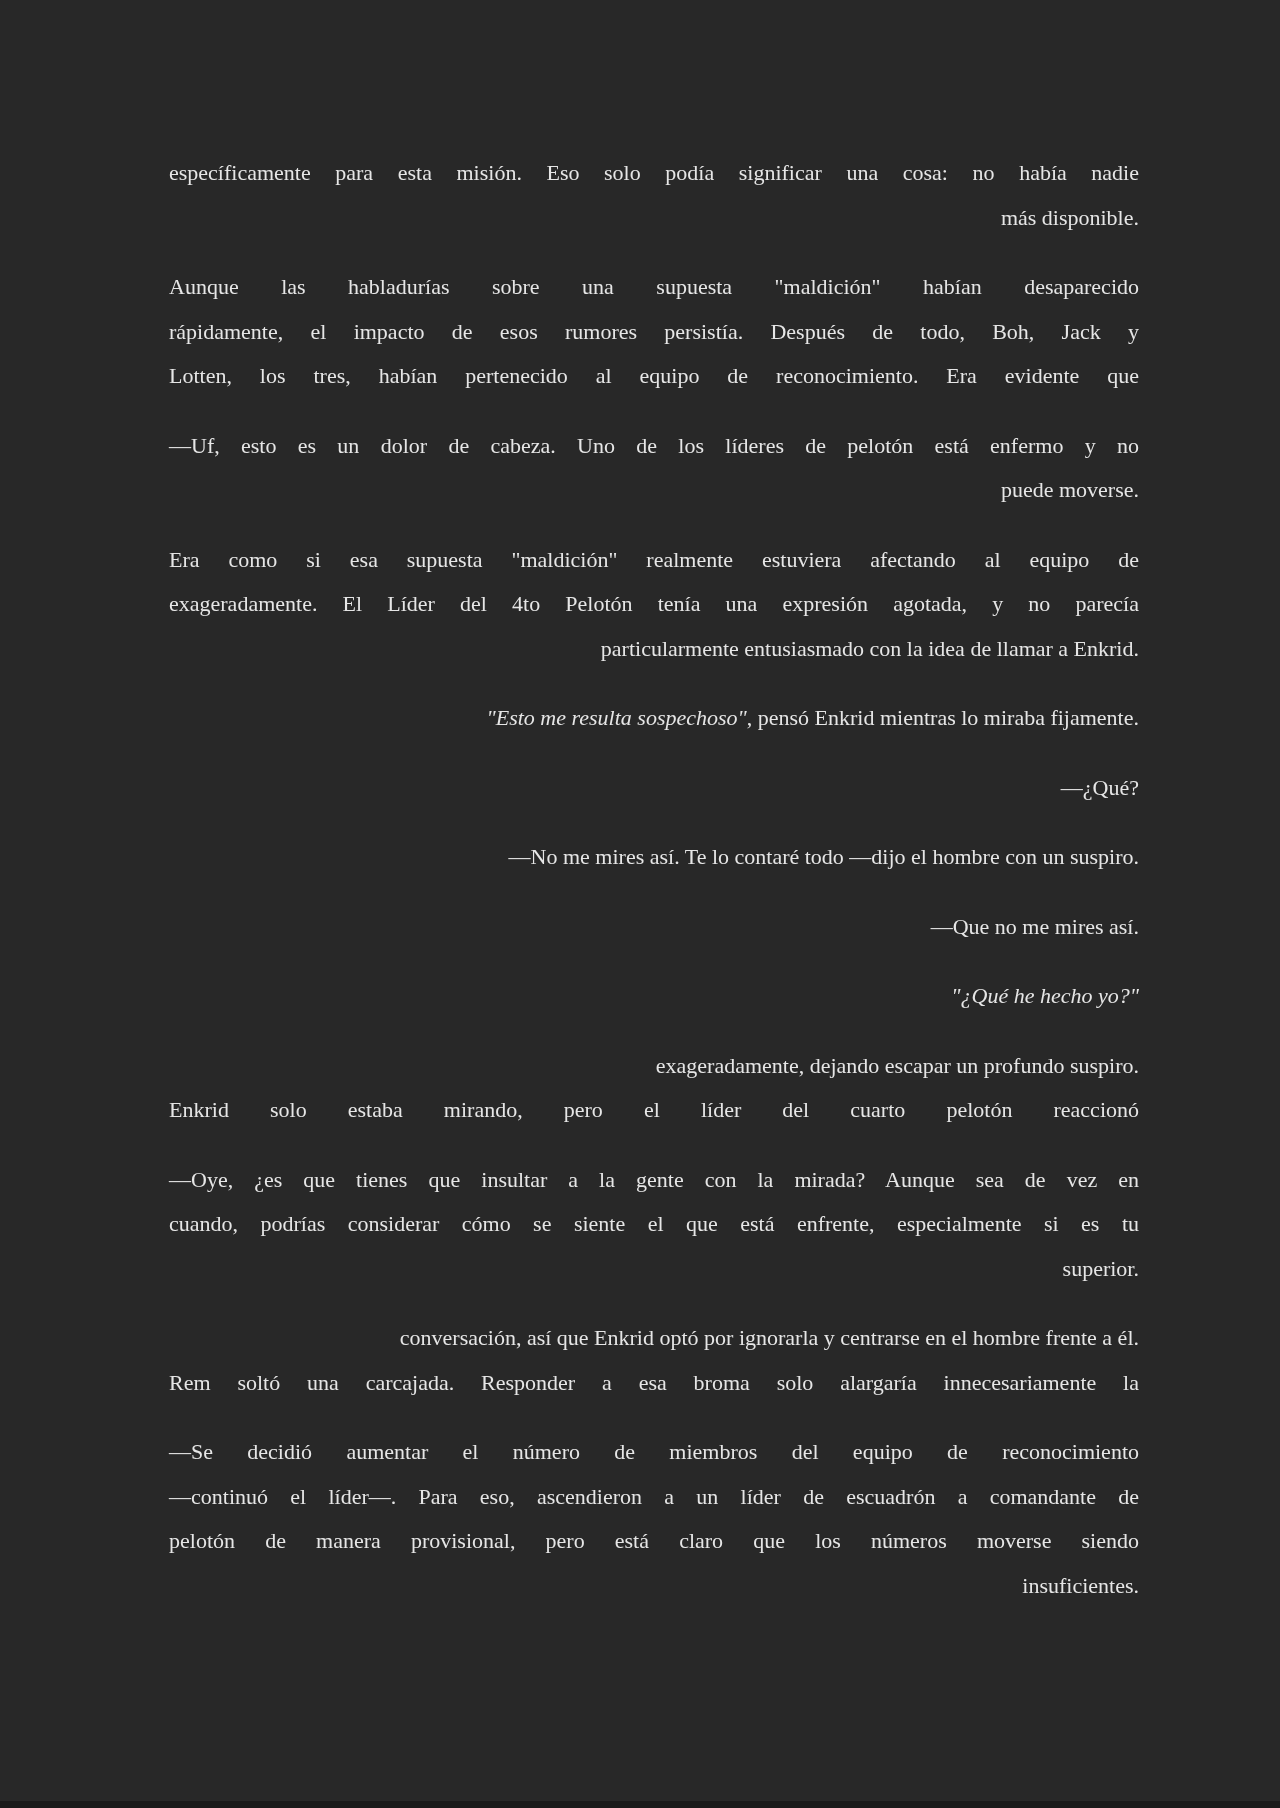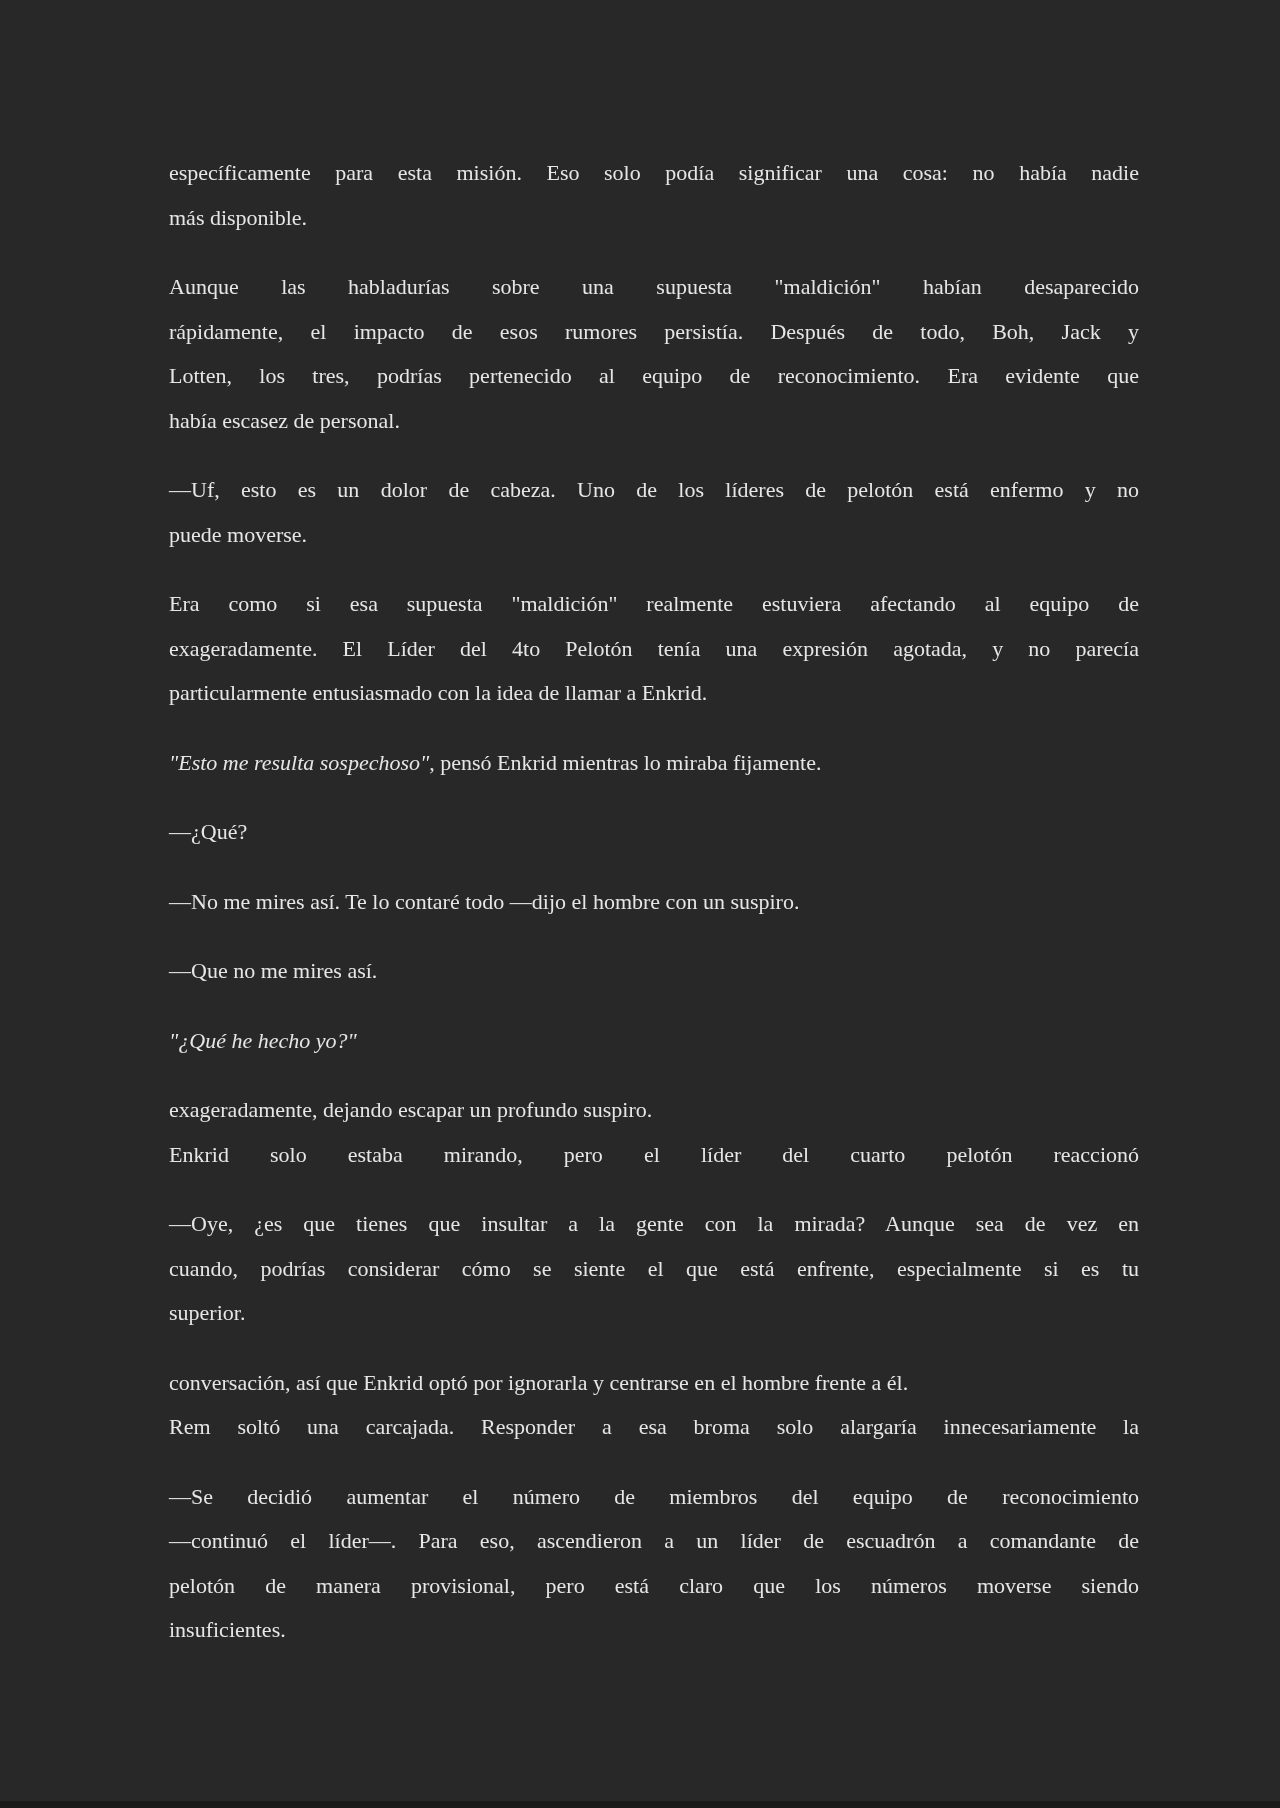--- a/index.html
+++ b/index.html
@@ -24,20 +24,21 @@
     font-family: "Liberation Serif", "DejaVu Serif", serif;
     font-size: 22px;
   }
   .para {
     margin: 0 0 25px 0;
   }
   .line {
     line-height: 44.5px;
     min-height: 44.5px;
     white-space: normal;
+    text-align: right;
   }
   .line.just {
     text-align: justify;
     text-align-last: justify;
   }
   .it {
     font-style: italic;
   }
   .bottom-bar {
     position: absolute;
@@ -52,22 +53,21 @@
 <body>
 
 <main class="reader-content">
     <div class="para">
       <div class="line just"><span>específicamente para esta misión. Eso solo podía significar una cosa: no había nadie</span></div>
       <div class="line"><span>más disponible.</span></div>
     </div>
     <div class="para">
       <div class="line just"><span>Aunque las habladurías sobre una supuesta "maldición" habían desaparecido</span></div>
       <div class="line just"><span>rápidamente, el impacto de esos rumores persistía. Después de todo, Boh, Jack y</span></div>
-      <div class="line just"><span>Lotten, los tres, podrías pertenecido al equipo de reconocimiento. Era evidente que</span></div>
-      <div class="line"><span>había escasez de personal.</span></div>
+      <div class="line just"><span>Lotten, los tres, habían pertenecido al equipo de reconocimiento. Era evidente que</span></div>
     </div>
     <div class="para">
       <div class="line just"><span>—Uf, esto es un dolor de cabeza. Uno de los líderes de pelotón está enfermo y no</span></div>
       <div class="line"><span>puede moverse.</span></div>
     </div>
     <div class="para">
       <div class="line just"><span>Era como si esa supuesta "maldición" realmente estuviera afectando al equipo de</span></div>
       <div class="line just"><span>exageradamente. El Líder del 4to Pelotón tenía una expresión agotada, y no parecía</span></div>
       <div class="line"><span>particularmente entusiasmado con la idea de llamar a Enkrid.</span></div>
     </div>

